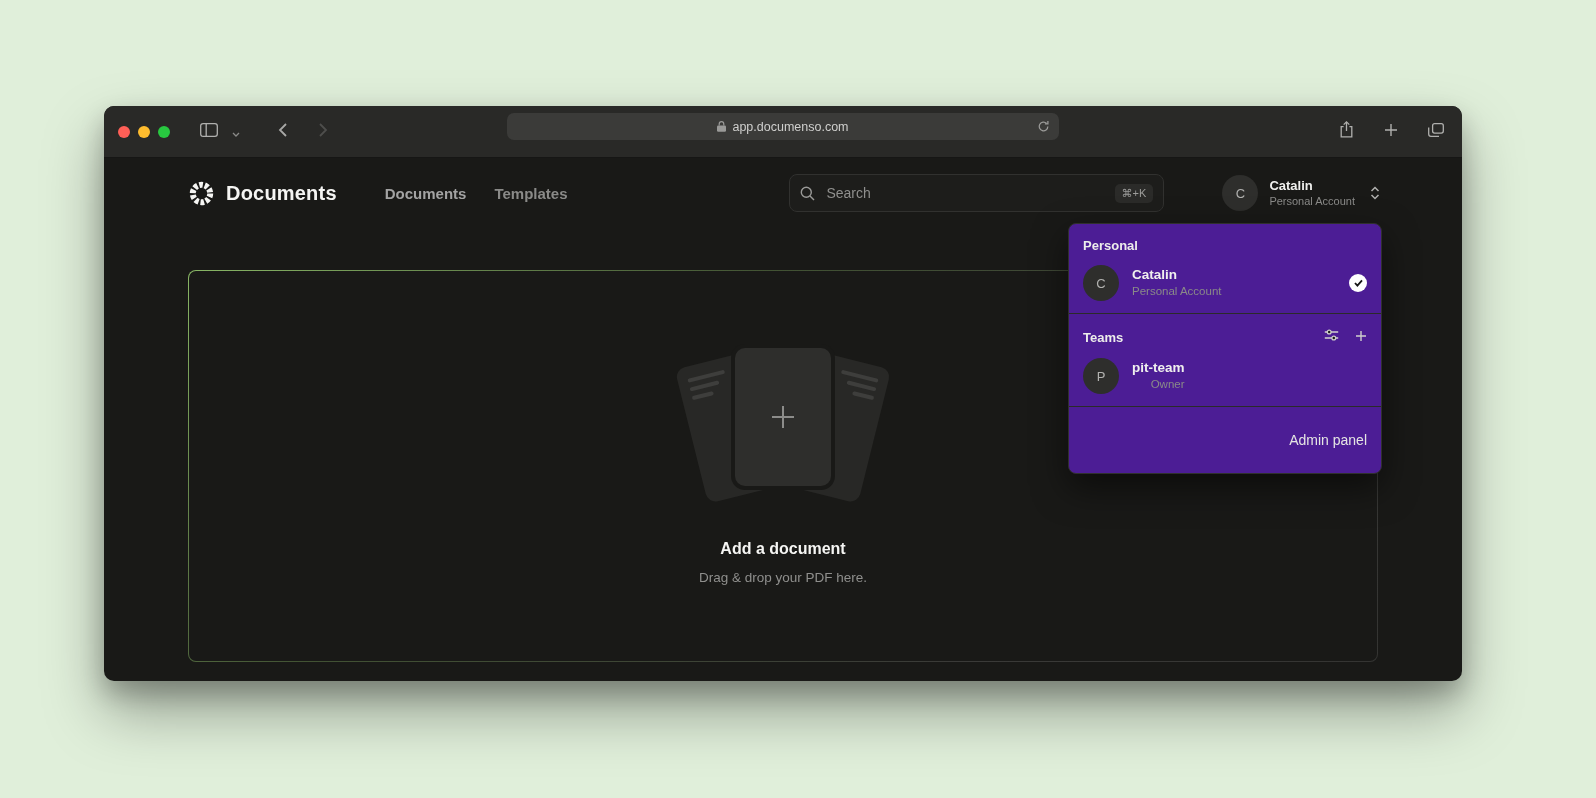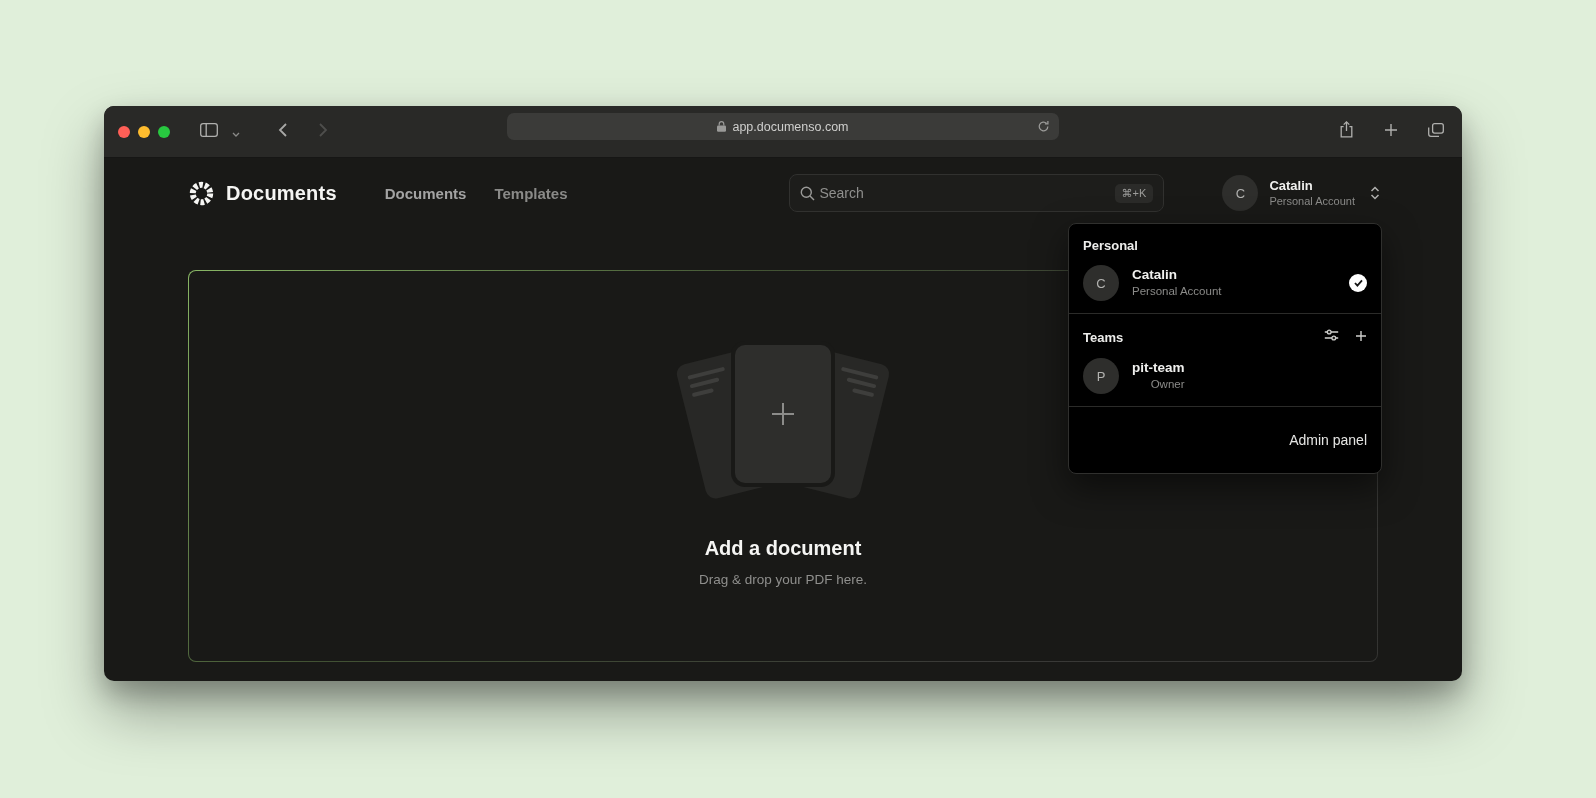--- a/index.html
+++ b/index.html
@@ -43,39 +43,39 @@
   }
   .brand{display:flex;align-items:center;gap:11px;}
   .brand-name{color:#f5f5f3;font-size:20px;font-weight:700;letter-spacing:0.2px;}
   .nav{display:flex;align-items:center;gap:28px;margin-left:48px;}
   .nav-item{font-size:15px;font-weight:600;cursor:pointer;}
   .nav-item.active{color:#a3a3a3;}
   .nav-item.inactive{color:#8a8a88;}
   .search-box{
     margin-left:auto;width:375px;height:38px;box-sizing:border-box;
     border:1px solid #31312f;background:#1d1d1b;border-radius:8px;
-    display:flex;align-items:center;padding:0 10px;gap:2px;
+    display:flex;align-items:center;padding:0 10px;gap:9px;
   }
   .search-box input{
     flex:1;background:transparent;border:none;outline:none;
     color:#e5e5e3;font-size:14px;font-family:inherit;
   }
   .search-box input::placeholder{color:#8f8f8d;}
   .kbd{background:#2b2b29;border-radius:5px;padding:3px 7px;font-size:11px;color:#9c9c9a;}
   .account-btn{display:flex;align-items:center;gap:11px;margin-left:58px;cursor:pointer;}
   .avatar{
     width:36px;height:36px;border-radius:50%;background:#2e2e2c;color:#b2b2b0;
     display:flex;align-items:center;justify-content:center;font-size:13px;flex:0 0 auto;
   }
   .acct-name{color:#f0f0ee;font-size:13px;font-weight:700;line-height:1.25;}
   .acct-sub{color:#8a8a88;font-size:11px;line-height:1.3;}
   
   .dropdown{
     position:absolute;left:964px;top:117px;width:314px;box-sizing:border-box;
-    background:#000000;border:1px solid #30302e;border-radius:8px;
+    background:#4c1d95;border:1px solid #30302e;border-radius:8px;
     box-shadow:0 14px 34px rgba(0,0,0,0.5);z-index:10;
   }
   .dd-section{padding:12px 12px 12px 12px;}
   .dd-section + .dd-section{border-top:1px solid #2b2b29;text-align:right;}
   .dd-label{font-size:13px;font-weight:700;color:#ededeb;margin:2px 0 12px 2px;}
   .dd-label-row{display:flex;align-items:center;justify-content:space-between;margin:2px 2px 12px 2px;}
   .dd-label-row .dd-label{margin:0;}
   .dd-label-icons{display:flex;align-items:center;gap:16px;}
   .dd-row{display:flex;align-items:center;gap:13px;padding:0 2px;cursor:pointer;}
   .dd-name{color:#f0f0ee;font-size:13.5px;font-weight:700;line-height:1.3;}
@@ -106,21 +106,21 @@
   .card.mid{left:67px;top:0;background:#2e2e2c;box-shadow:0 0 0 4px #191917;display:flex;align-items:center;justify-content:center;}
   .card .line{position:absolute;height:4px;border-radius:2px;background:#3e3e3c;}
   .card.left .line{left:10px;}
   .card.left .l1{top:12px;width:38px;}
   .card.left .l2{top:21px;width:30px;}
   .card.left .l3{top:30px;width:22px;}
   .card.right .line{right:10px;}
   .card.right .l1{top:12px;width:38px;}
   .card.right .l2{top:21px;width:30px;}
   .card.right .l3{top:30px;width:22px;}
-  .dz-title{color:#f5f5f3;font-size:20px;font-weight:700;margin-bottom:12px;}
+  .dz-title{color:#f5f5f3;font-size:16px;font-weight:700;margin-bottom:12px;}
   .dz-sub{color:#8f8f8d;font-size:13.5px;}
 </style>
 </head>
 <body>
 
 <div class="window">
 
   <div class="titlebar">
     <div class="lights">
       <div class="light" style="background:#ff5f57"></div>

